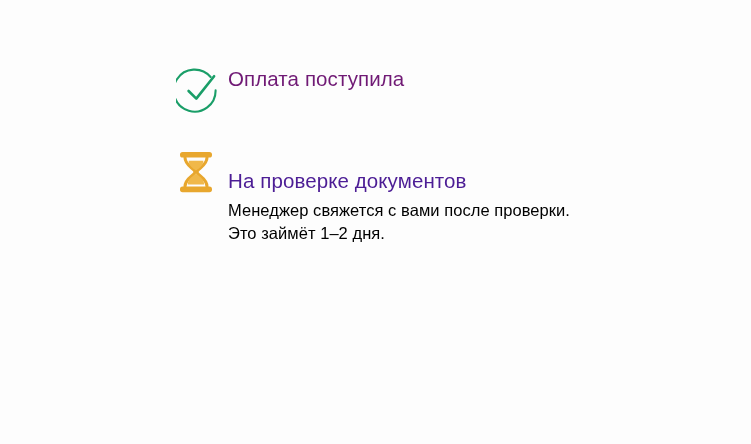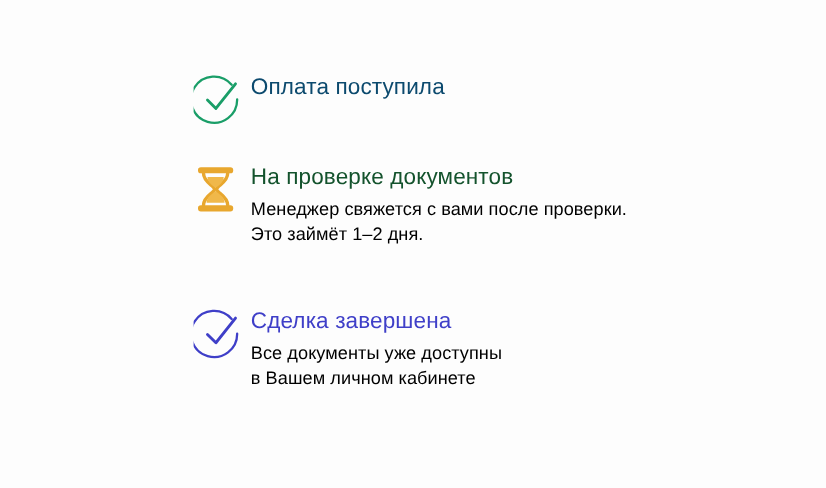--- a/index.html
+++ b/index.html
@@ -44,22 +44,22 @@
     padding-top: 0px;
   }
   .step-heading {
     font-size: 20.5px;
     font-weight: 400;
     letter-spacing: 0.1px;
     line-height: 26px;
     margin: 0;
     white-space: nowrap;
   }
-  .heading-green  { color: #0c4a6e; }
-  .heading-orange { color: #14532d; }
+  .heading-green  { color: #701a75; }
+  .heading-orange { color: #4c1d95; margin-top: 20px; }
   .heading-indigo { color: #3f3fc8; }
 
   .step-body {
     margin: 5px 0 0 0;
     font-size: 16.5px;
     line-height: 22.5px;
     color: #000000;
     white-space: pre-line;
     letter-spacing: 0.05px;
   }
@@ -98,27 +98,14 @@
         <path d="M20.0 23.6 C21.6 25.4 28.2 28.4 28.2 34.4 L11.8 34.4 C11.8 28.4 18.4 25.4 20.0 23.6 Z" fill="#f0b84a"></path>
       </svg>
     </div>
     <div class="step-text">
       <div class="step-heading heading-orange">На проверке документов</div>
       <p class="step-body">Менеджер свяжется с вами после проверки.
 Это займёт 1–2 дня.</p>
     </div>
   </div>
 
-  <div class="step step-3">
-    <div class="icon-slot">
-      <svg width="46" height="46" viewBox="0 0 46 46" aria-hidden="true">
-        <path d="M34.6 9.0 A21 21 0 1 0 39.6 22.4" fill="none" stroke="#3f3fc8" stroke-width="2.1" stroke-linecap="round"></path>
-        <path d="M12.6 23.0 L20.3 30.6 L38.1 8.2" fill="none" stroke="#3f3fc8" stroke-width="2.6" stroke-linecap="round" stroke-linejoin="round"></path>
-      </svg>
-    </div>
-    <div class="step-text">
-      <div class="step-heading heading-indigo">Сделка завершена</div>
-      <p class="step-body">Все документы уже доступны
-в Вашем личном кабинете</p>
-    </div>
-  </div>
 
 </div>
 
 </body></html>

